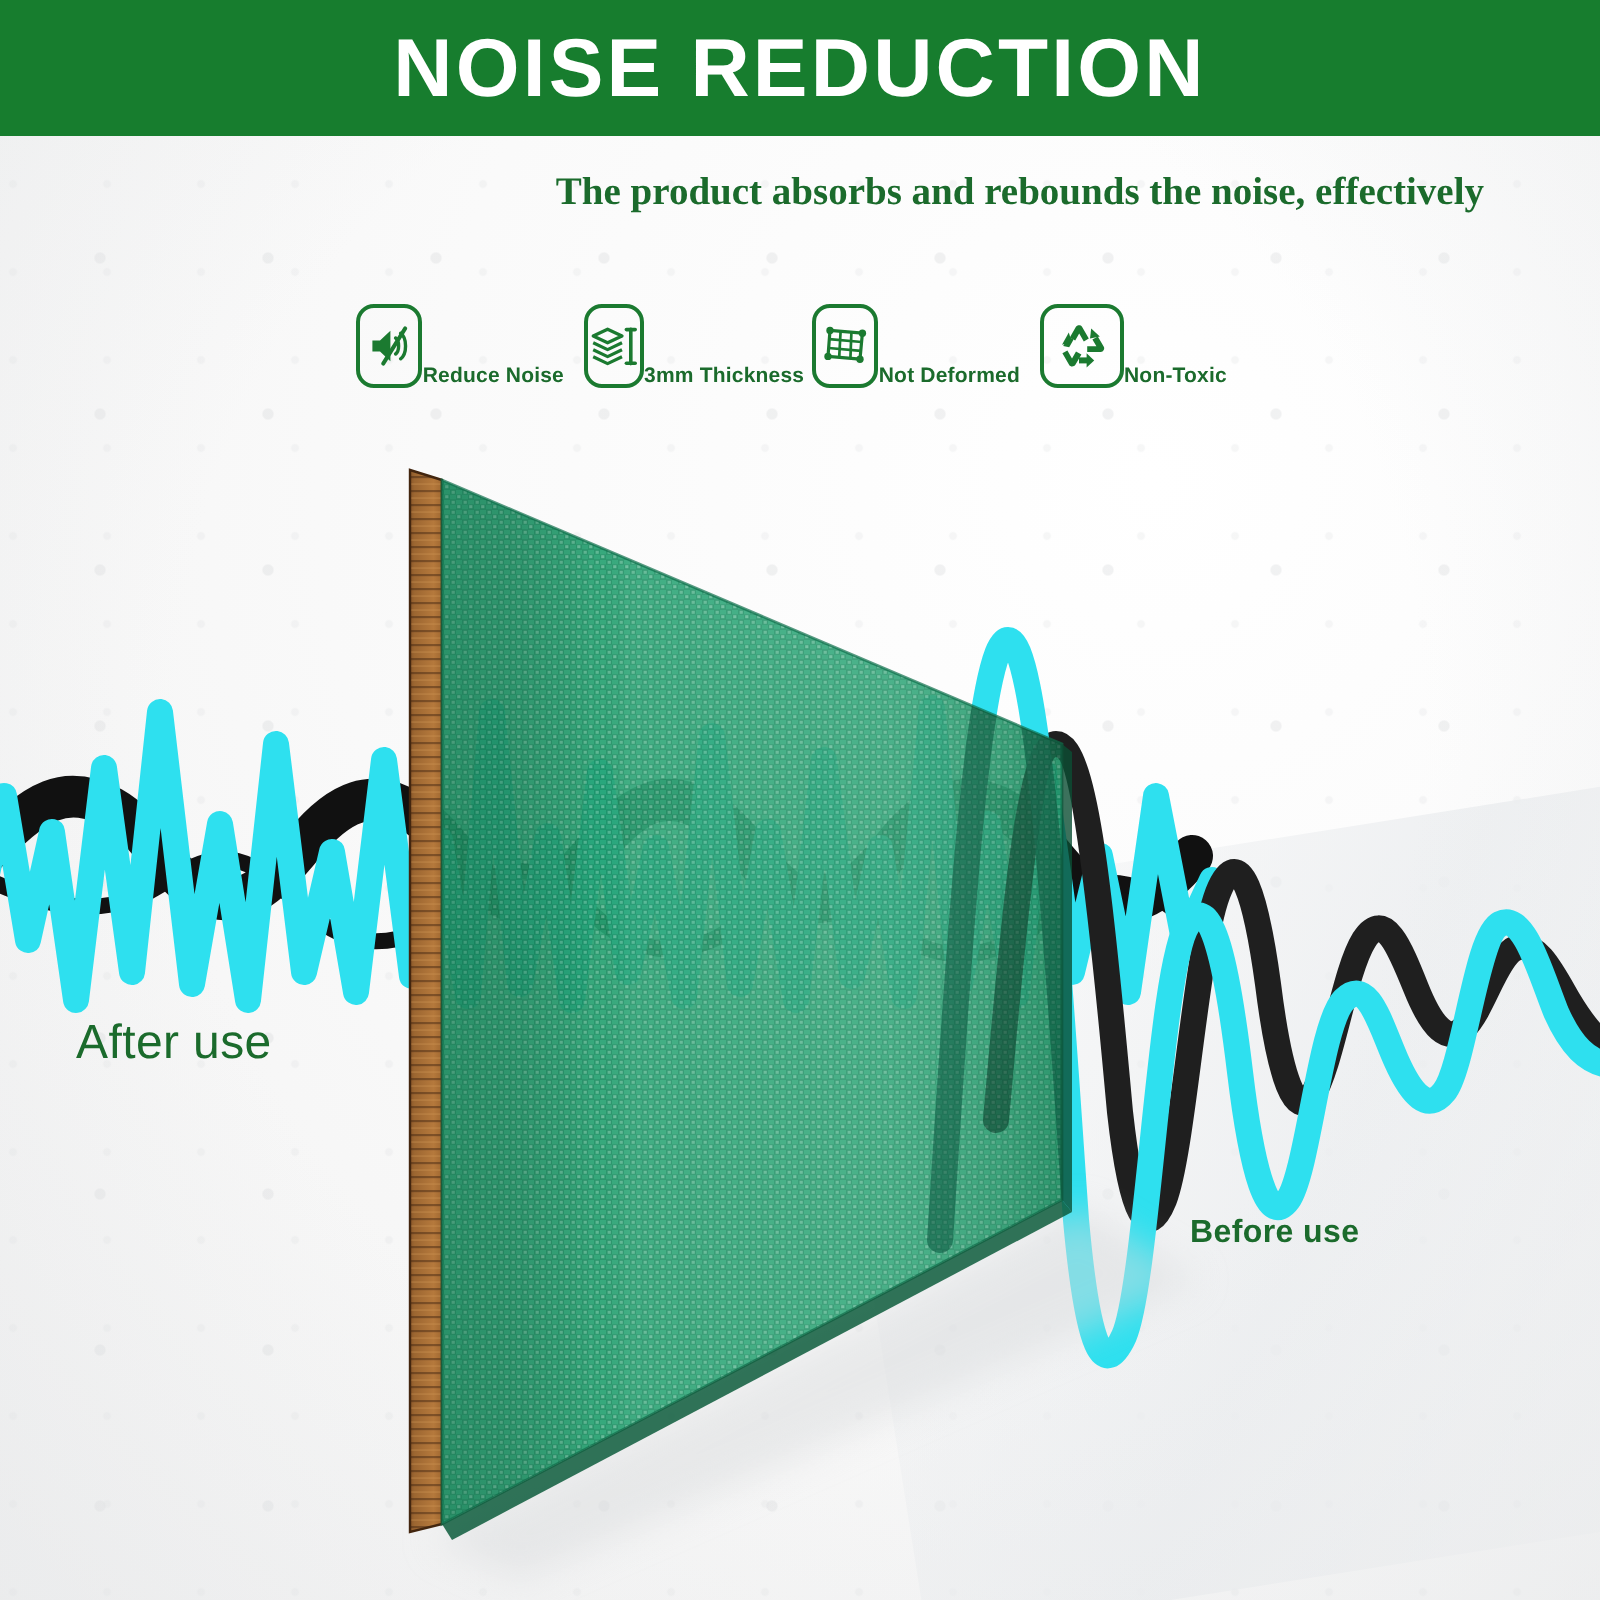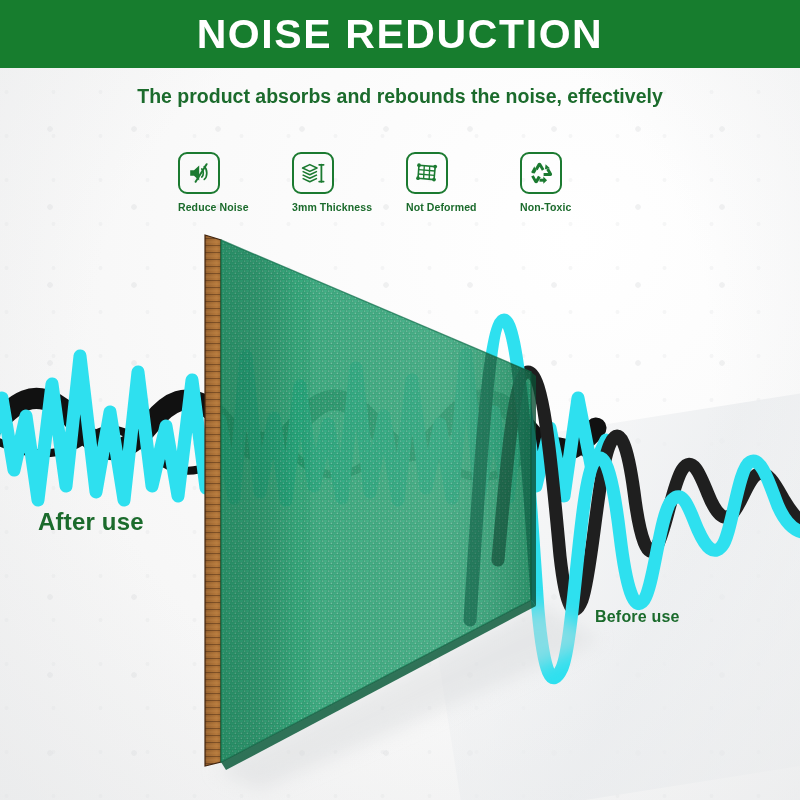--- a/index.html
+++ b/index.html
@@ -69,41 +69,41 @@
     font-weight: 700;
     letter-spacing: 1.6px;
     line-height: 1;
     white-space: nowrap;
   }
 
   .subtitle {
     position: absolute;
     left: 58px; top: 84px;
     width: 684px;
-    text-align: center;
+    text-align: right;
     color: #1b6b2c;
     font-size: 19.5px;
     font-weight: 600;
     line-height: 1.33;
+    font-family: Liberation Serif, serif;
   }
 
   
   .features {
     position: absolute;
     left: 178px; top: 152px;
     width: 446px;
     display: flex;
     justify-content: space-between;
     align-items: flex-start;
   }
   .feature {
     width: 104px;
     display: flex;
-    flex-direction: column;
-    align-items: flex-start;
+    align-items: flex-end;
   }
   .feature-badge {
     width: 42px;
     height: 42px;
     border: 2.2px solid #1b7a30;
     border-radius: 9px;
     display: flex;
     align-items: center;
     justify-content: center;
     box-sizing: border-box;
@@ -123,21 +123,21 @@
     left: 0; top: 0;
     width: 800px;
     height: 800px;
   }
 
   .label-after {
     position: absolute;
     left: 38px; top: 508px;
     color: #1b6b2c;
     font-size: 24px;
-    font-weight: 700;
+    font-weight: 400;
     letter-spacing: .2px;
   }
   .label-before {
     position: absolute;
     left: 595px; top: 608px;
     color: #1b6b2c;
     font-size: 16px;
     font-weight: 600;
     letter-spacing: .2px;
   }

